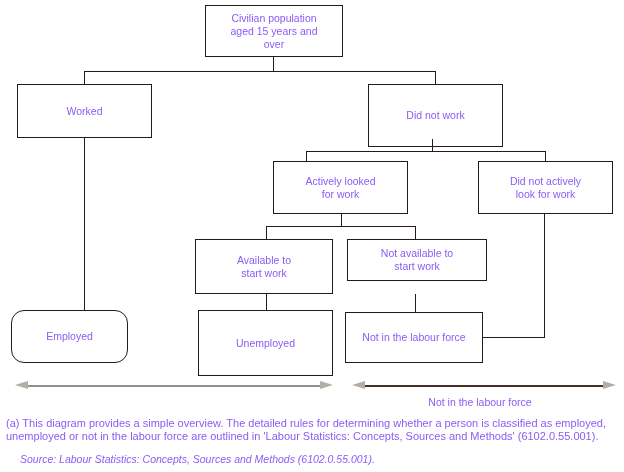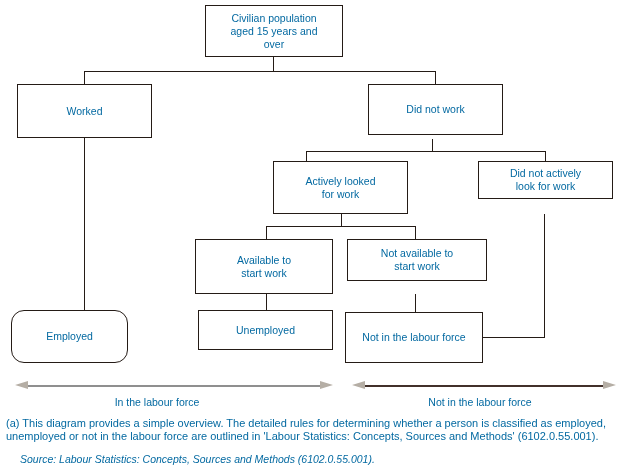--- a/index.html
+++ b/index.html
@@ -1,34 +1,34 @@
 <!DOCTYPE html>
 <html><head>
 <meta charset="utf-8">
 <style>
   html,body{margin:0;padding:0;background:#fff;}
   .stage{
     position:relative;width:624px;height:472px;background:#ffffff;
-    font-family:"Liberation Sans",sans-serif;color:#0369a1;overflow:hidden;
+    font-family:"Liberation Sans",sans-serif;color:#8b5cf6;overflow:hidden;
   }
   
   .bx{
     position:absolute;border:1.5px solid #241b16;background:#fff;
     display:flex;align-items:center;justify-content:center;text-align:center;
     font-size:10.5px;line-height:13px;white-space:pre-line;box-sizing:border-box;
   }
   .bx-civ{left:205px;top:5px;width:138px;height:52px;}
   .bx-worked{left:17px;top:84px;width:135px;height:54px;text-align:center;}
-  .bx-dnw{left:368px;top:84px;width:135px;height:51px;}
+  .bx-dnw{left:368px;top:84px;width:135px;height:63px;}
   .bx-alw{left:273px;top:161px;width:135px;height:53px;}
-  .bx-dna{left:478px;top:161px;width:135px;height:38px;}
+  .bx-dna{left:478px;top:161px;width:135px;height:53px;}
   .bx-avail{left:195px;top:239px;width:138px;height:55px;}
   .bx-navail{left:347px;top:239px;width:140px;height:42px;}
   .bx-emp{left:11px;top:310px;width:117px;height:53px;border-radius:13px;}
-  .bx-unemp{left:198px;top:310px;width:135px;height:40px;}
+  .bx-unemp{left:198px;top:310px;width:135px;height:66px;}
   .bx-nilf{left:345px;top:312px;width:138px;height:51px;}
   
   .cn{position:absolute;background:#241b16;}
   .c1{left:273px;top:57px;width:1px;height:14px;}
   .c2{left:84px;top:71px;width:352px;height:1px;}
   .c3{left:84px;top:71px;width:1px;height:13px;}
   .c4{left:435px;top:71px;width:1px;height:13px;}
   .c5{left:84px;top:138px;width:1px;height:172px;}
   .c6{left:432px;top:139px;width:1px;height:13px;}
   .c7{left:306px;top:151px;width:240px;height:1px;}
@@ -101,19 +101,18 @@
   <div class="cn c17"></div>
 
   <div class="ar-line ar-line-l"></div>
   <div class="ar-head ar-head-left ah1"></div>
   <div class="ar-head ar-head-right ah2"></div>
 
   <div class="ar-line ar-line-r"></div>
   <div class="ar-head ar-head-left ah3"></div>
   <div class="ar-head ar-head-right ah4"></div>
 
-  <div class="axis-label lbl-in">In the labour force</div>
   <div class="axis-label lbl-not">Not in the labour force</div>
 
   <div class="footnote">(a) This diagram provides a simple overview. The detailed rules for determining whether a person is classified as employed, unemployed or not in the labour force are outlined in 'Labour Statistics: Concepts, Sources and Methods' (6102.0.55.001).</div>
   <div class="source">Source: Labour Statistics: Concepts, Sources and Methods (6102.0.55.001).</div>
 
 </div>
 
 </body></html>

